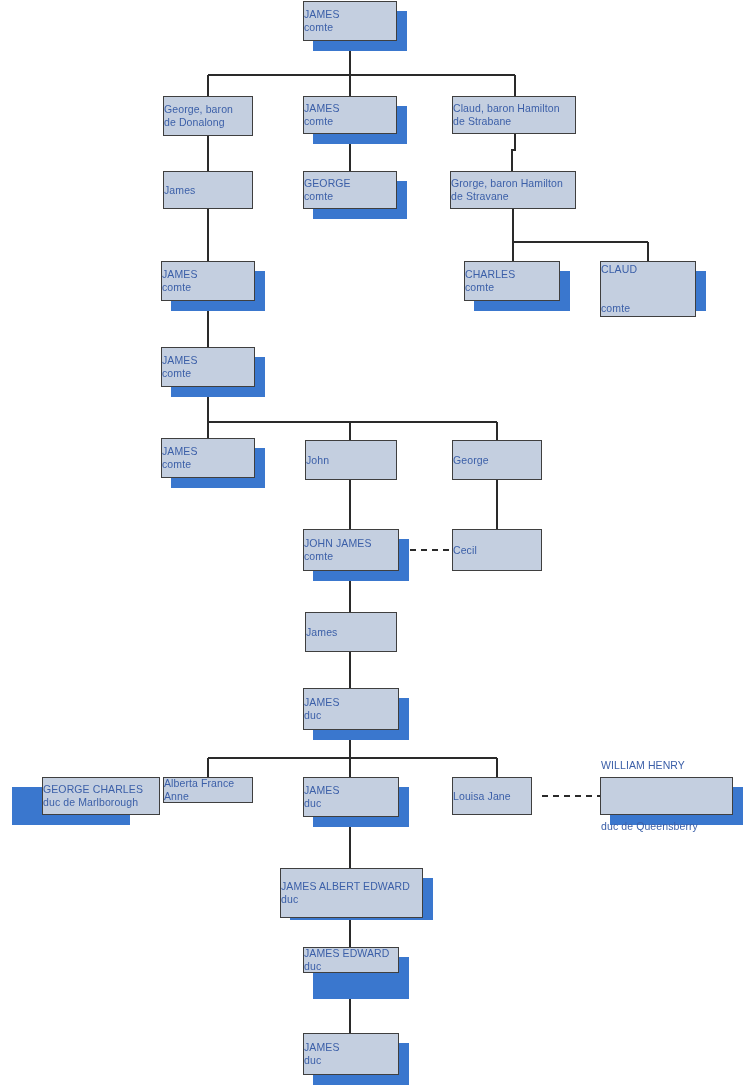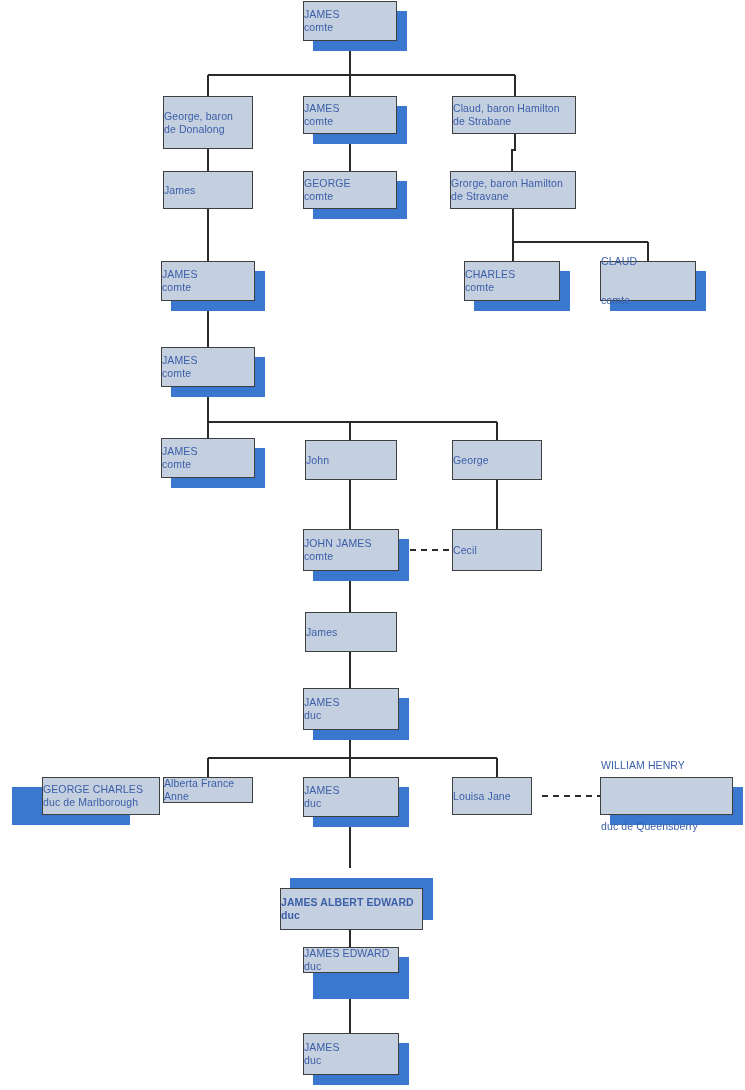--- a/index.html
+++ b/index.html
@@ -122,21 +122,21 @@
   <div class="shadow" style="left:610px;  top:787px; width:133px; height:38px;"></div>
   <div class="shadow" style="left:290px;  top:878px; width:143px; height:42px;"></div>
   <div class="shadow" style="left:313px;  top:957px; width:96px;  height:42px;"></div>
   <div class="shadow" style="left:313px;  top:1043px;width:96px;  height:42px;"></div>
 
   <div class="node" style="left:303px;top:1px;width:94px;height:40px;">
     <span class="l1">JAMES</span>
     <span class="l2">comte</span>
   </div>
 
-  <div class="node" style="left:163px;top:96px;width:90px;height:53px;">
+  <div class="node" style="left:163px;top:96px;width:90px;height:40px;">
     <span class="l1">George, baron</span>
     <span class="l2">de Donalong</span>
   </div>
 
   <div class="node" style="left:303px;top:96px;width:94px;height:38px;">
     <span class="l1">JAMES</span>
     <span class="l2">comte</span>
   </div>
 
   <div class="node" style="left:452px;top:96px;width:124px;height:38px;">
@@ -157,21 +157,21 @@
   <div class="node" style="left:450px;top:171px;width:126px;height:38px;">
     <span class="l1">Grorge, baron Hamilton</span>
     <span class="l2">de Stravane</span>
   </div>
 
   <div class="node" style="left:464px;top:261px;width:96px;height:40px;">
     <span class="l1">CHARLES</span>
     <span class="l2">comte</span>
   </div>
 
-  <div class="node" style="left:600px;top:261px;width:96px;height:40px;gap:26px;">
+  <div class="node" style="left:600px;top:261px;width:96px;height:56px;gap:26px;">
     <span class="l1">CLAUD</span>
     <span class="l2">comte</span>
   </div>
 
   <div class="node" style="left:161px;top:261px;width:94px;height:40px;">
     <span class="l1">JAMES</span>
     <span class="l2">comte</span>
   </div>
 
   <div class="node" style="left:161px;top:347px;width:94px;height:40px;">
@@ -232,21 +232,21 @@
   <div class="node" style="left:452px;top:777px;width:80px;height:38px;">
     <span class="l1">Louisa Jane</span>
     <span class="l2"></span>
   </div>
 
   <div class="node" style="left:600px;top:777px;width:133px;height:38px;gap:48px;">
     <span class="l1">WILLIAM HENRY</span>
     <span class="l2">duc de Queensberry</span>
   </div>
 
-  <div class="node" style="left:280px;top:888px;width:143px;height:42px;font-weight:bold;">
+  <div class="node" style="left:280px;top:868px;width:143px;height:50px;">
     <span class="l1">JAMES ALBERT EDWARD</span>
     <span class="l2">duc</span>
   </div>
 
   <div class="node" style="left:303px;top:947px;width:96px;height:26px;">
     <span class="l1">JAMES EDWARD</span>
     <span class="l2">duc</span>
   </div>
 
   <div class="node" style="left:303px;top:1033px;width:96px;height:42px;">

